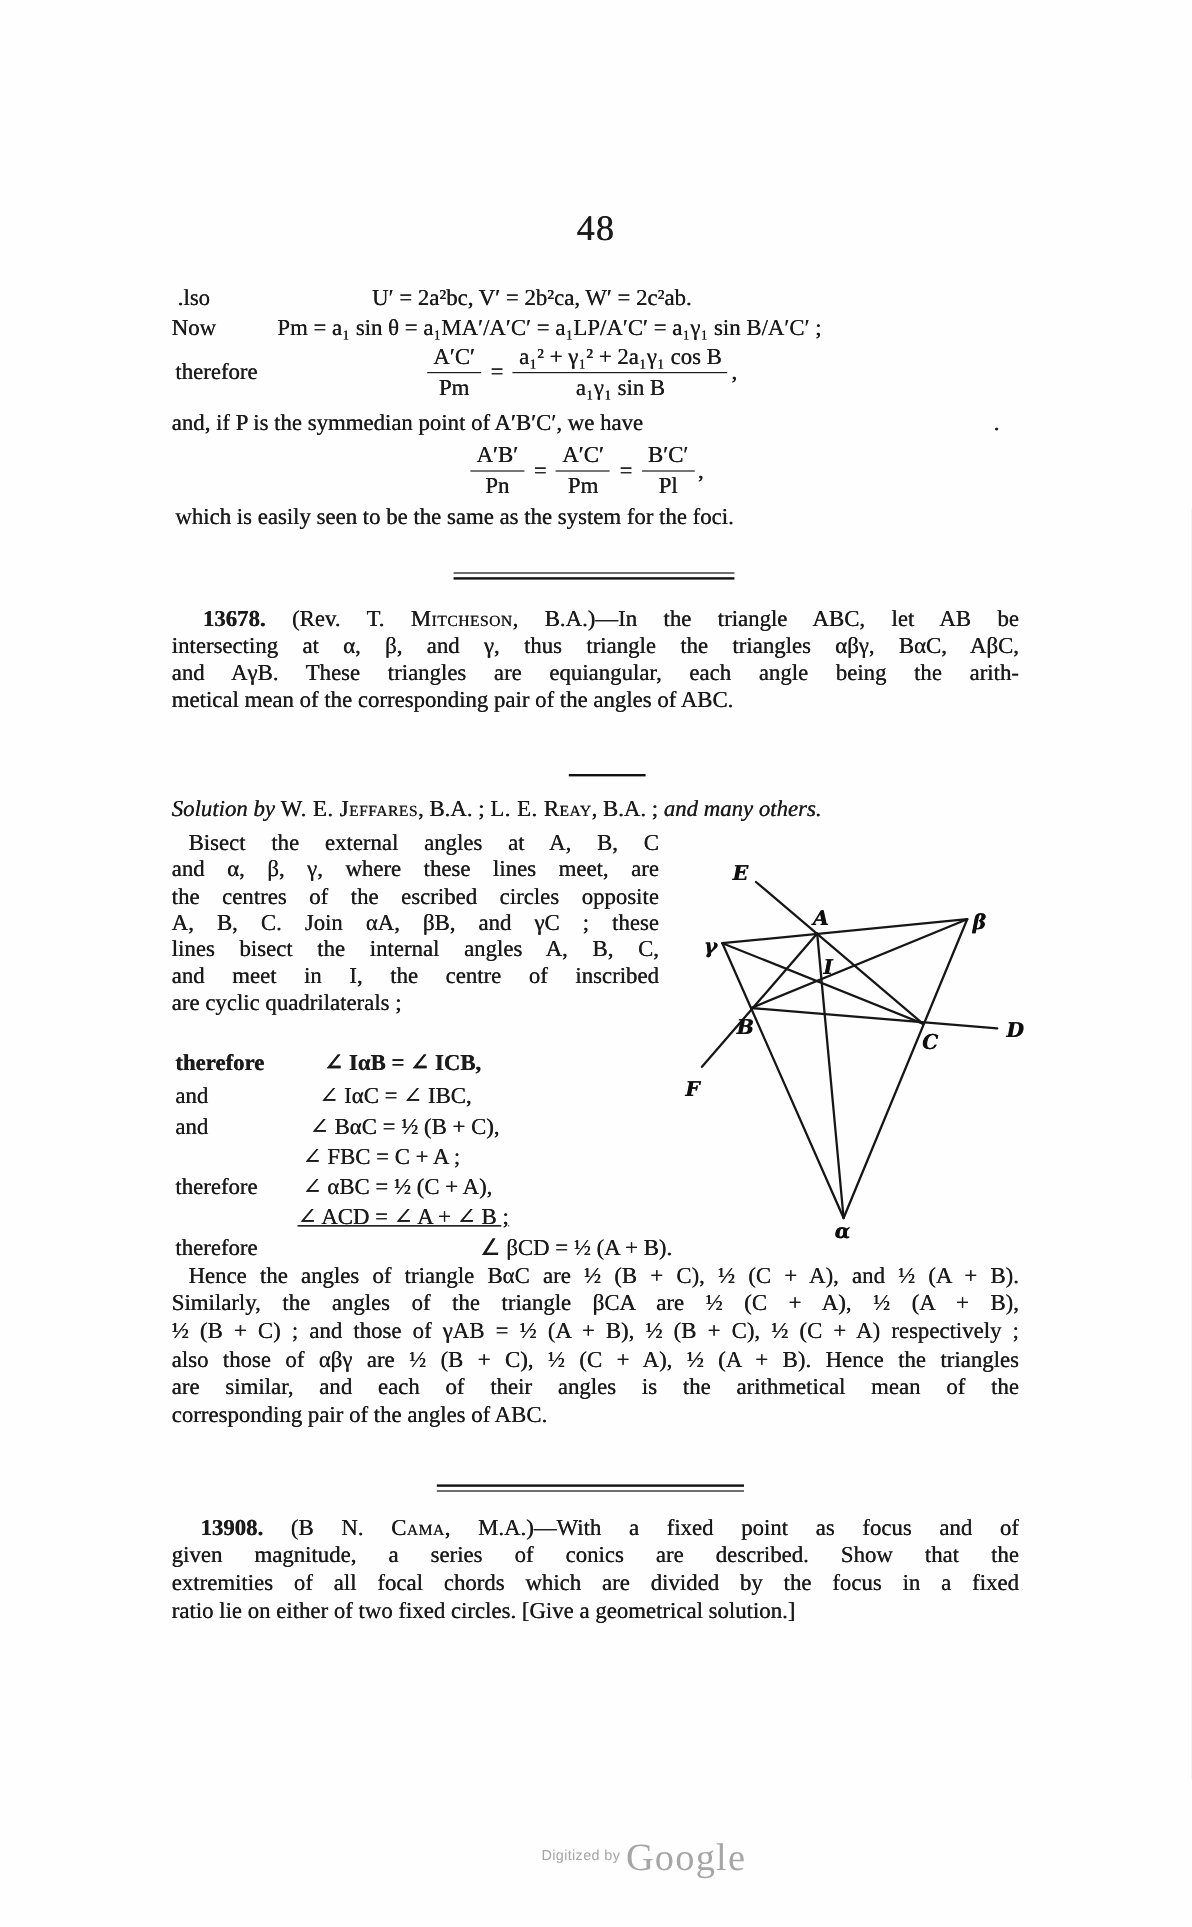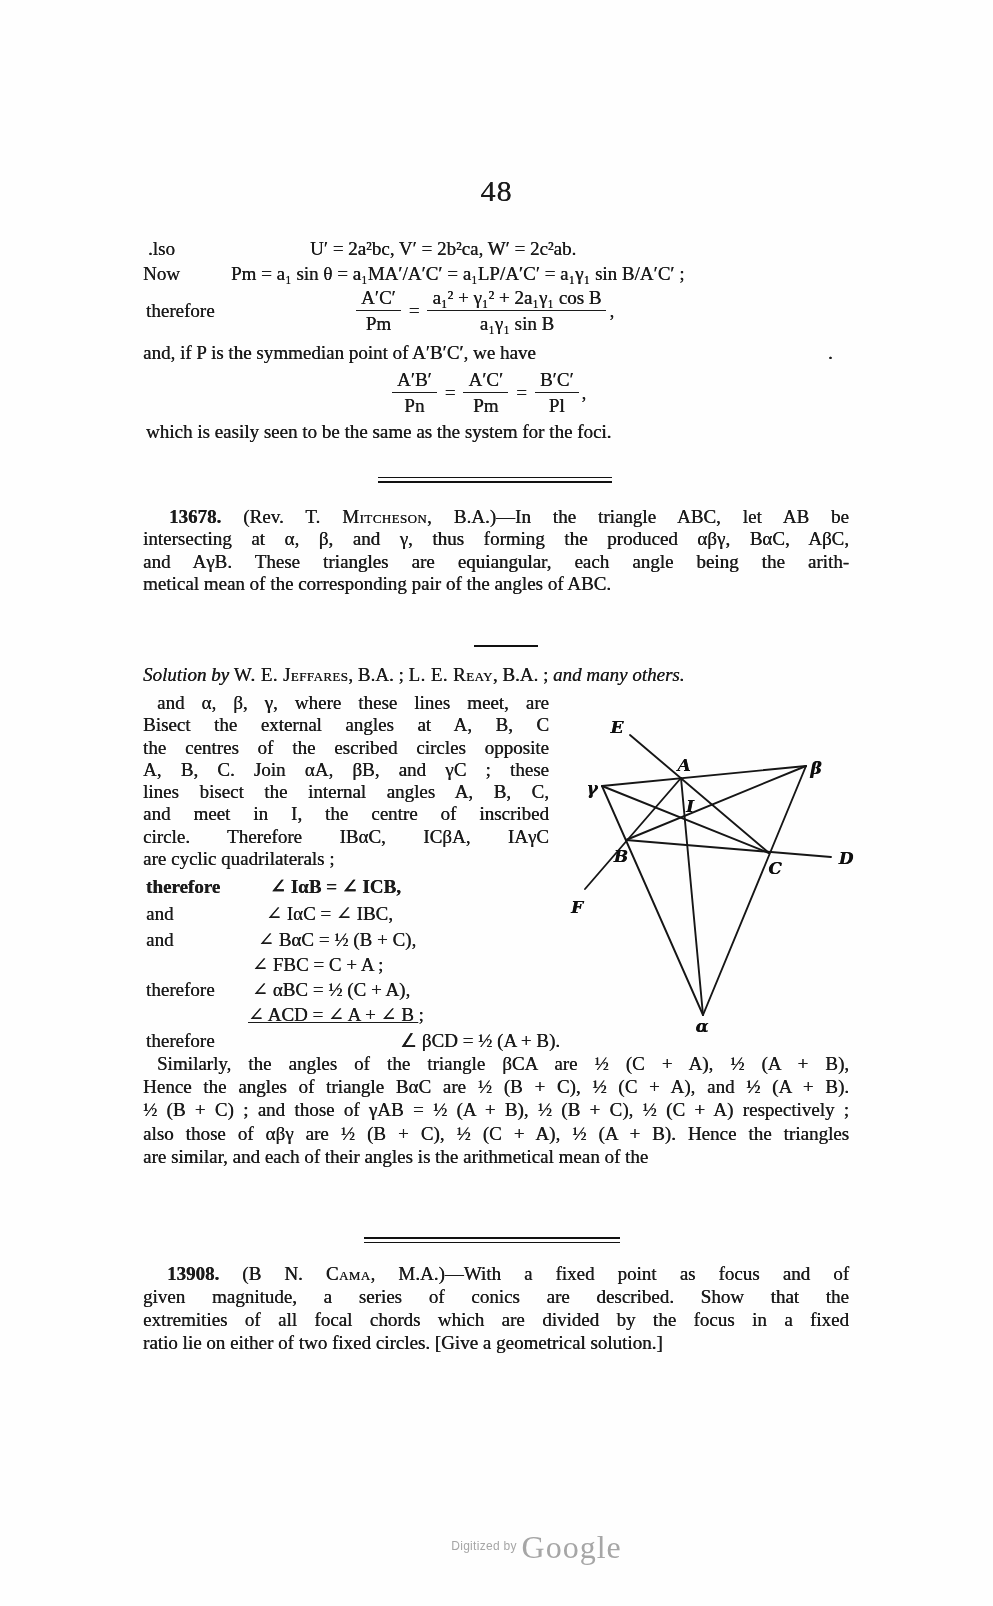--- a/index.html
+++ b/index.html
@@ -143,40 +143,39 @@
     <div class="t"></div>
       <div class="g"></div>
       <div class="bm"></div>
   </div>
 
   <div class="abs para q13678">
     <div class="line head">
       <span class="b">13678.</span><span>  (Rev. T. </span><span class="sc">Mitcheson</span><span>, B.A.)—In the triangle ABC, let AB be</span>
     </div>
     <div>
-        <div class="line">intersecting at α, β, and γ, thus forming the produced αβγ, BαC, AβC,</div>
+        <div class="line">intersecting at α, β, and γ, thus triangle the triangles αβγ, BαC, AβC,</div>
         <div class="line">and AγB.  These triangles are equiangular, each angle being the arith-</div>
         <div class="line">metical mean of the corresponding pair of the angles of ABC.</div>
       </div>
   </div>
 
   <div class="abs div2"></div>
 
   <div class="abs solby">
     <span class="it">Solution by </span><span class="sc">W. E. Jeffares</span><span>, B.A. ;  </span><span class="sc">L. E. Reay</span><span>, B.A. ;  </span><span class="it">and many others.</span>
   </div>
 
   <div class="abs para solpara">
+      <div class="line">Bisect the external angles at A, B, C</div>
       <div class="line">and α, β, γ, where these lines meet, are</div>
-      <div class="line">Bisect the external angles at A, B, C</div>
       <div class="line">the centres of the escribed circles opposite</div>
       <div class="line">A, B, C.  Join αA, βB, and γC ;  these</div>
       <div class="line">lines bisect the internal angles A, B, C,</div>
       <div class="line">and meet in I, the centre of inscribed</div>
-      <div class="line">circle.  Therefore IBαC, ICβA, IAγC</div>
       <div class="line">are cyclic quadrilaterals ;</div>
     </div>
 
   <div class="abs eqrow r1">
     <span class="lab">therefore</span><span class="eq">∠ IαB  =  ∠ ICB,</span>
   </div>
   <div class="abs eqrow r2">
     <span class="lab">and</span><span class="eq">∠ IαC  =  ∠ IBC,</span>
   </div>
   <div class="abs eqrow r3">
@@ -189,25 +188,26 @@
     <span class="lab">therefore</span><span class="eq">∠ αBC  =  ½ (C + A),</span>
   </div>
   <div class="abs eqrow r6">
     <span class="lab"></span><span class="eq">∠ ACD  =  ∠ A + ∠ B ;</span>
   </div>
   <div class="abs eqrow r7">
     <span class="lab">therefore</span><span class="eq">∠ βCD  =  ½ (A + B).</span>
   </div>
 
   <div class="abs para hencepara">
+      <div class="line">Hence the angles of triangle BαC are ½ (B + C), ½ (C + A), and ½ (A + B).</div>
       <div class="line">Similarly, the angles of the triangle βCA are ½ (C + A), ½ (A + B),</div>
-      <div class="line">Hence the angles of triangle BαC are ½ (B + C), ½ (C + A), and ½ (A + B).</div>
       <div class="line">½ (B + C) ;  and those of γAB  =  ½ (A + B), ½ (B + C), ½ (C + A) respectively ;</div>
       <div class="line">also those of αβγ are ½ (B + C), ½ (C + A), ½ (A + B).  Hence the triangles</div>
       <div class="line">are similar, and each of their angles is the arithmetical mean of the</div>
+      <div class="line">corresponding pair of the angles of ABC.</div>
     </div>
 
   <svg id="fig" viewBox="540 680 400 370">
       <line x1="630" y1="735" x2="769" y2="853"></line>
       <line x1="681" y1="778" x2="585" y2="889"></line>
       <line x1="626" y1="840" x2="831" y2="857"></line>
       <line x1="602" y1="786" x2="806" y2="766"></line>
       <line x1="602" y1="786" x2="703" y2="1015"></line>
       <line x1="806" y1="766" x2="703" y2="1015"></line>
       <line x1="681" y1="778" x2="703" y2="1015"></line>

